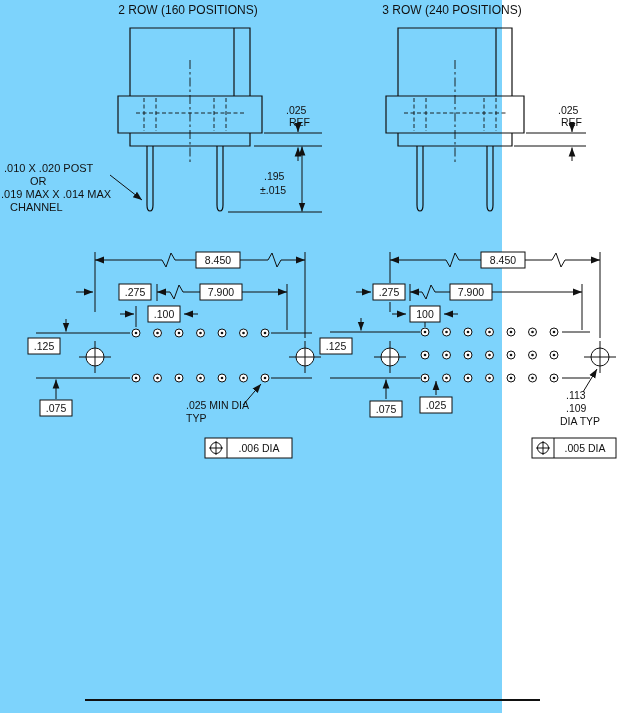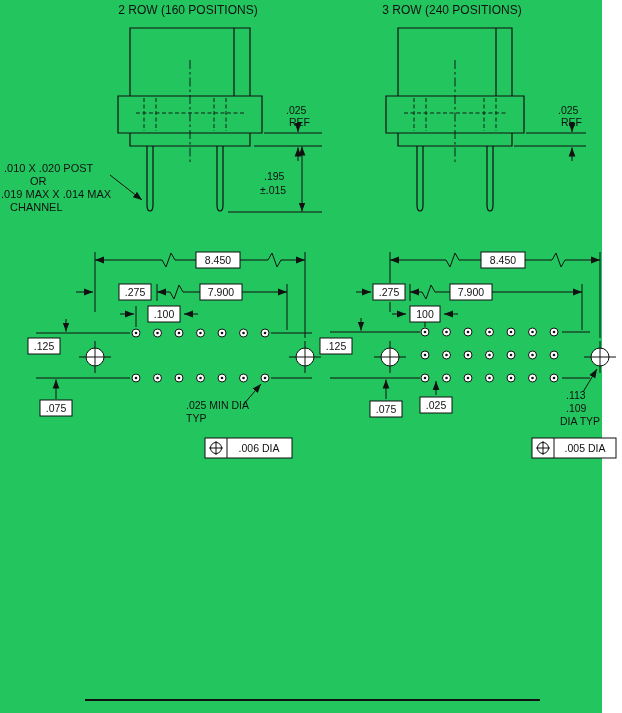--- a/index.html
+++ b/index.html
@@ -1,16 +1,16 @@
 <!DOCTYPE html>
 <html><head>
 <meta charset="utf-8">
 <style>
   html,body{margin:0;padding:0;background:#fff}
-  .page{width:602px;height:713px;position:relative;background:#22c55e}
+  .page{width:502px;height:713px;position:relative;background:#7dd3fc}
   svg{display:block}
   text{font-family:"Liberation Sans","DejaVu Sans",sans-serif;font-size:10.5px;fill:#111}
   .t12{font-size:12px}
   .t11{font-size:11px}
   .mid{text-anchor:middle}
   .ln{stroke:#111;stroke-width:1.2;fill:none}
   .lt{stroke:#111;stroke-width:1;fill:none}
   .dash{stroke:#111;stroke-width:0.9;fill:none;stroke-dasharray:4 2.5}
   .cl{stroke:#111;stroke-width:0.9;fill:none;stroke-dasharray:9 3 2.5 3}
   .box{fill:#fff;stroke:#111;stroke-width:1}

